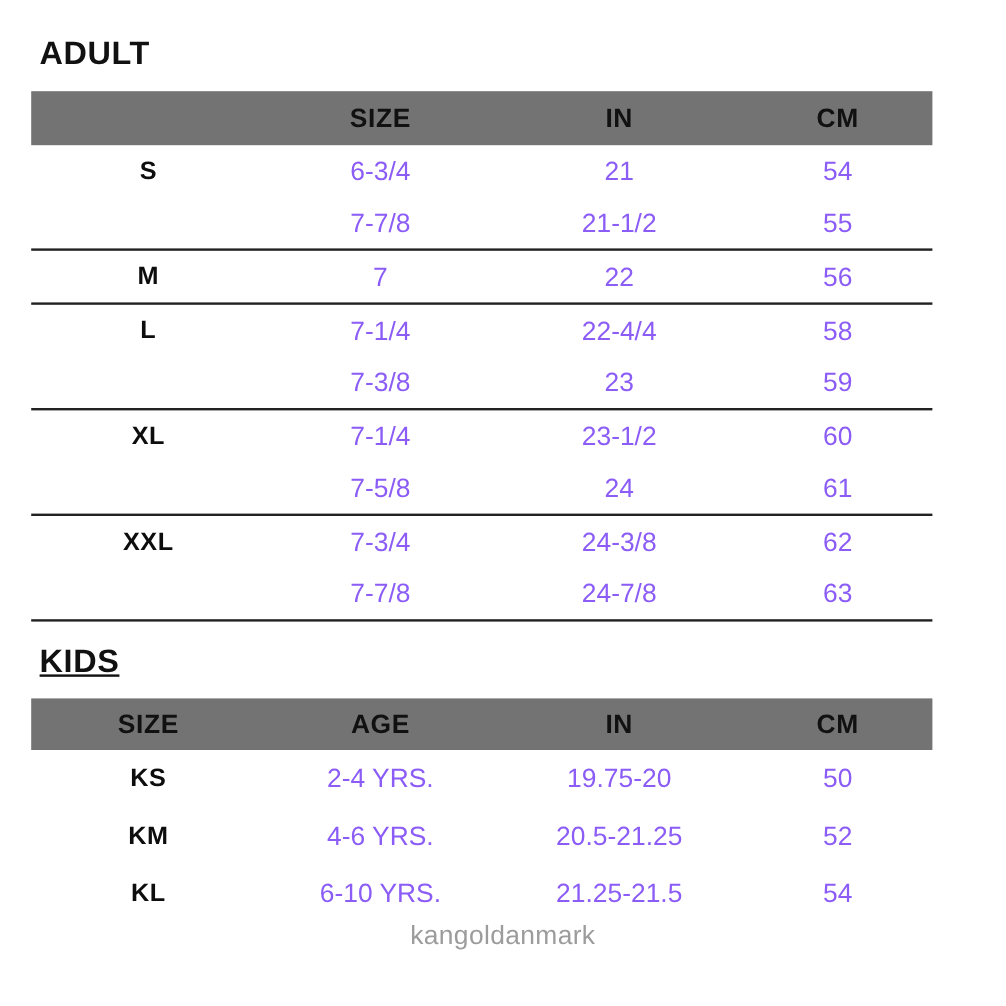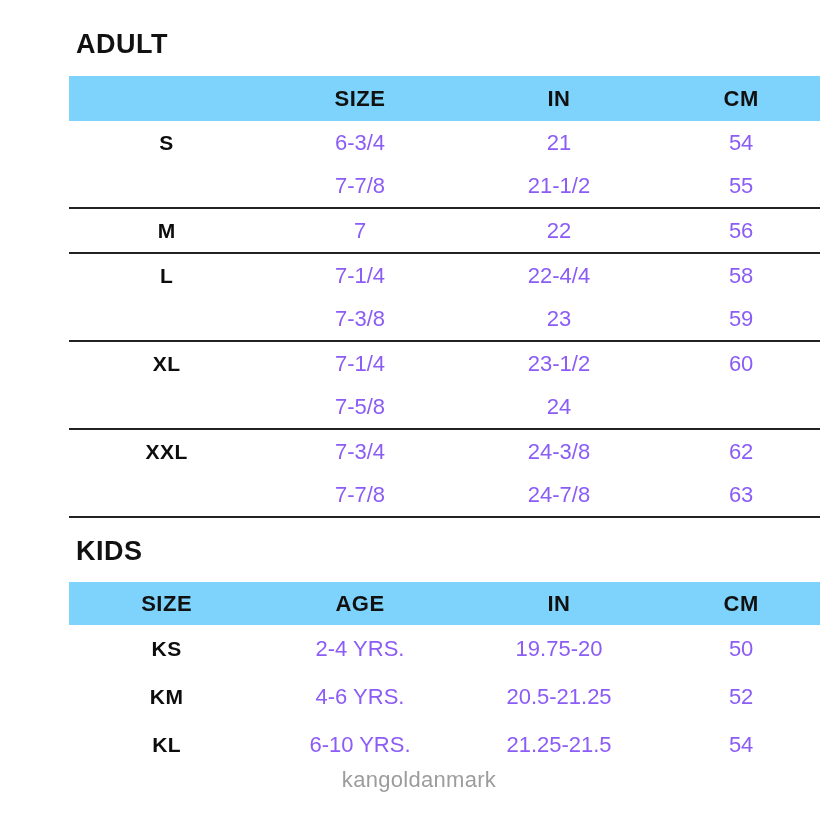--- a/index.html
+++ b/index.html
@@ -3,41 +3,41 @@
 <meta charset="utf-8">
 <style>
   html, body { margin: 0; padding: 0; }
   body {
     width: 838px; height: 838px;
     background: #ffffff;
     font-family: "Liberation Sans", sans-serif;
     position: relative;
     overflow: hidden;
   }
-  .page { padding: 30px 42px 0 69px; }
+  .page { padding: 30px 42px 0 26px; }
 
   .section-title {
     font-size: 27px;
     font-weight: 800;
     letter-spacing: 0.5px;
     color: #111111;
     margin: 0 0 0 7px;
     line-height: 28px;
   }
   .adult .section-title { margin-bottom: 18px; }
-  .kids  .section-title { margin-top: 19px; margin-bottom: 17px; }
+  .kids  .section-title { margin-top: 19px; margin-bottom: 17px; text-decoration: underline; }
 
   .table { width: 751px; }
   .thead, .row {
     display: grid;
     grid-template-columns: 26% 25.5% 27.5% 21%;
     align-items: center;
   }
   .thead {
-    background: #7dd3fc;
+    background: #737373;
     height: 45px;
   }
   .th {
     text-align: center;
     font-weight: 700;
     font-size: 22px;
     letter-spacing: 0.5px;
     color: #111111;
   }
   .row { height: 43px; }
@@ -128,20 +128,21 @@
         <div class="row">
           <div class="cell label">XL</div>
           <div class="cell">7-1/4</div>
           <div class="cell">23-1/2</div>
           <div class="cell">60</div>
         </div>
         <div class="row">
           <div class="cell label"></div>
           <div class="cell">7-5/8</div>
           <div class="cell">24</div>
+          <div class="cell">61</div>
         </div>
       </div>
 
       <div class="group">
         <div class="row">
           <div class="cell label">XXL</div>
           <div class="cell">7-3/4</div>
           <div class="cell">24-3/8</div>
           <div class="cell">62</div>
         </div>

